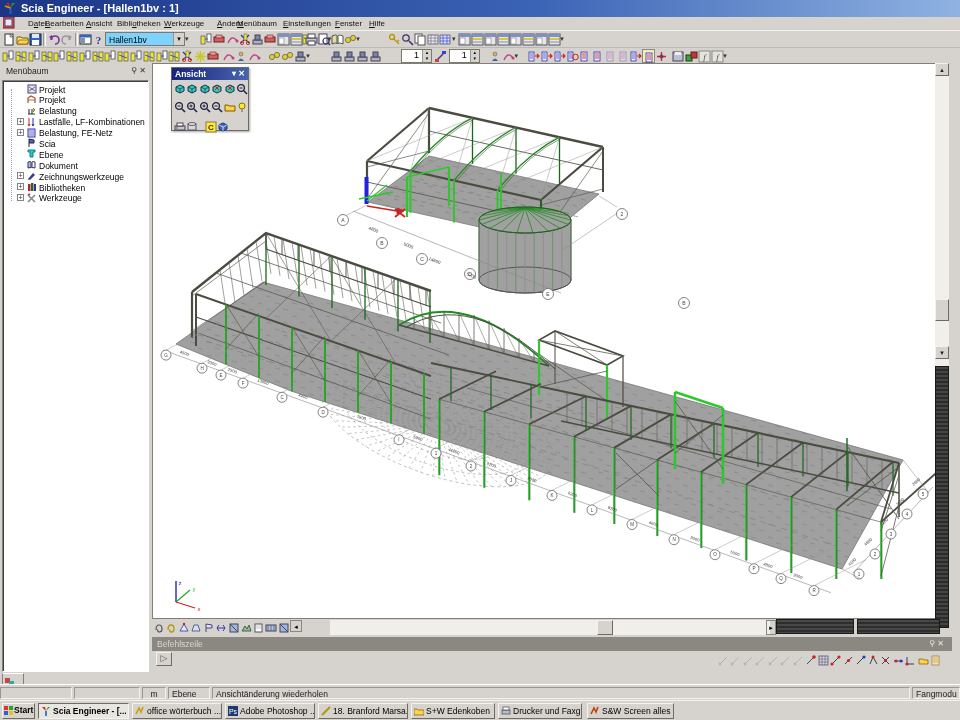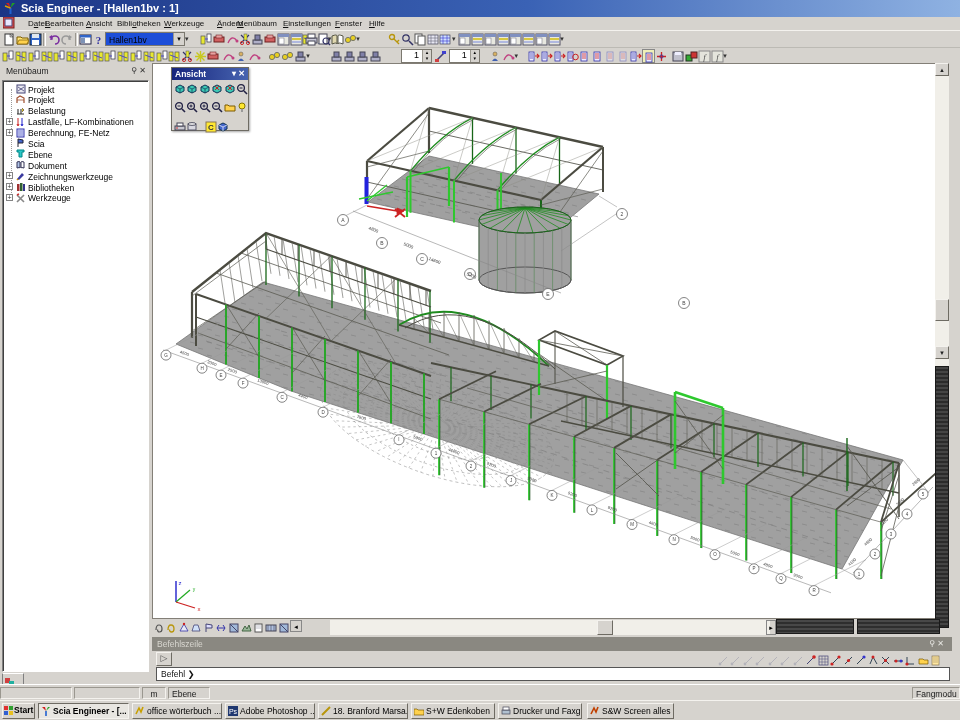--- a/index.html
+++ b/index.html
@@ -6,32 +6,32 @@
 #title { left:0; top:0; width:960px; height:17px; background:linear-gradient(to right,#1c3585,#3a62b5 55%,#8fb2e2); color:#fff; font-size:11px; font-weight:bold; line-height:17px; }
 #title .logo { display:inline-block; margin:2px 4px 0 4px; vertical-align:top; }
 #menu { left:0; top:17px; width:960px; height:13px; background:#d6d3ce; font-size:8px; color:#111; }
 #menu span.mi { position:absolute; top:2px; }
 #tb1 { left:0; top:30px; width:960px; height:17px; background:#d6d3ce; border-top:1px solid #f4f2ee; }
 #tb2 { left:0; top:47px; width:960px; height:16px; background:#d6d3ce; border-top:1px solid #bcbab4; }
 .tbi { display:inline-block; width:12.6px; height:14px; vertical-align:top; margin:1px 0 0 0.2px; }
 .tgrp { position:absolute; top:0; white-space:nowrap; }
 .tbsep { display:inline-block; width:3px; height:13px; vertical-align:top; margin-top:2px; border-left:1px solid #9a978f; border-right:1px solid #fff; margin-left:2px; margin-right:1px; }
 .tbdd { display:inline-block; font-size:7px; color:#333; vertical-align:top; margin-top:4px; width:9px; }
-.combo { display:inline-block; width:80px; height:14px; background:#1d4ed8; border:1px solid #7b786f; vertical-align:top; margin:1px 0 0 2px; position:relative; font-size:8.5px; }
+.combo { display:inline-block; width:80px; height:14px; background:#7dd3fc; border:1px solid #7b786f; vertical-align:top; margin:1px 0 0 2px; position:relative; font-size:8.5px; }
 .combot { position:absolute; left:3px; top:2px; }
 .cbtn { position:absolute; right:0; top:0; width:11px; height:12px; background:#d6d3ce; border-left:1px solid #9a978f; font-size:7px; text-align:center; line-height:12px; }
 .spin { display:inline-block; width:31px; height:14px; background:#fff; border:1px solid #7b786f; font-size:9px; text-align:right; vertical-align:top; margin:1px 2px 0 2px; position:relative; padding-right:12px; }
 .spbtn { position:absolute; right:0; top:0; width:9px; height:12px; background:#d6d3ce; border-left:1px solid #9a978f; }
 .spbtn b { display:block; height:6px; line-height:5px; font-size:5px; text-align:center; font-weight:normal; }
 
 #lpanel { left:0; top:63px; width:152px; height:625px; background:#d6d3ce; }
 #lphead { position:absolute; left:2px; top:1px; width:148px; height:14px; font-size:8.5px; color:#222; padding:2px 0 0 4px; }
 #lphead .pins { position:absolute; right:4px; top:2px; font-size:8px; color:#333; }
 #tree { position:absolute; left:2px; top:17px; width:147px; height:592px; background:#fff; border:1px solid #808080; border-bottom-color:#fff; border-right-color:#fff; box-shadow:inset 1px 1px 0 #404040; font-size:8.5px; overflow:hidden; padding-top:3px; }
-.trow { height:10.9px; white-space:nowrap; position:relative; padding-left:3px; }
+.trow { height:10.9px; white-space:nowrap; position:relative; padding-left:14px; }
 .texp { display:inline-block; width:7px; height:7px; border:1px solid #848484; background:#fff; font-size:7px; line-height:5px; text-align:center; margin:1px 2px 0 0; vertical-align:top; color:#333; }
 .texp-s { display:inline-block; width:9px; }
 .tico { vertical-align:top; margin:0 2px 0 1px; }
 .tlab { vertical-align:top; display:inline-block; margin-top:0.5px; }
 #lptab { position:absolute; left:2px; top:610px; width:22px; height:13px; background:#d6d3ce; border:1px solid #808080; border-top-color:#fff; }
 
 #viewport { left:152px; top:63px; width:783px; height:555px; background:#fff; overflow:hidden; border-left:1px solid #837f77; border-top:1px solid #837f77; }
 #vscroll { left:935px; top:63px; width:14px; height:555px; background:#d6d3ce; }
 .sbtn { position:absolute; left:0; width:14px; height:13px; background:#d6d3ce; border:1px solid; border-color:#f4f2ee #6e6b63 #6e6b63 #f4f2ee; font-size:6px; text-align:center; line-height:12px; color:#222; }
 #vtrack { position:absolute; left:0; top:13px; width:14px; height:290px; background:#f1efe9; }
@@ -414,21 +414,21 @@
           <path d="M1,8 L8,8 M2,8 L2,3 M5,3 L5,8" stroke="#333" stroke-width="1.1"></path>
           <path d="M6,2 L8,4 L6,6" fill="#d8c020" stroke="#875"></path>
         </svg><span class="tlab">Belastung</span></div>
       <div class="trow"><span class="texp">+</span><svg width="10" height="10" class="tico">
           <path d="M2,1 L2,8 M1,7 L2,9 L3,7" stroke="#c22" fill="none"></path>
           <path d="M6,1 L6,8 M5,7 L6,9 L7,7" stroke="#22c" fill="none"></path>
         </svg><span class="tlab">Lastfälle, LF-Kombinationen</span></div>
       <div class="trow"><span class="texp">+</span><svg width="10" height="10" class="tico">
           <rect x="1" y="1" width="7" height="8" fill="#dfe6ff" stroke="#33a"></rect>
           <path d="M2,3 L7,3 M2,5 L7,5 M2,7 L7,7" stroke="#33a" stroke-width="0.6"></path>
-        </svg><span class="tlab">Berechnung, FE-Netz</span></div>
+        </svg><span class="tlab">Belastung, FE-Netz</span></div>
       <div class="trow"><span class="texp-s"></span><svg width="10" height="10" class="tico">
           <path d="M2,9 L2,1 L7,2 L7,5 L2,5" fill="#4466cc" stroke="#223"></path>
         </svg><span class="tlab">Scia</span></div>
       <div class="trow"><span class="texp-s"></span><svg width="10" height="10" class="tico">
           <path d="M1,1 L8,1 L8,3 L6,3 L6,8 L3,8 L3,3 L1,3 Z" fill="#2cc8c8" stroke="#088"></path>
         </svg><span class="tlab">Ebene</span></div>
       <div class="trow"><span class="texp-s"></span><svg width="10" height="10" class="tico">
           <path d="M1,2 Q4,1 4,2 L4,8 Q4,7 1,8 Z" fill="#b0c4e8" stroke="#335"></path>
           <path d="M8,2 Q5,1 5,2 L5,8 Q5,7 8,8 Z" fill="#fff" stroke="#335"></path>
         </svg><span class="tlab">Dokument</span></div>
@@ -1081,28 +1081,28 @@
           </svg></span><span class="vi"><svg width="11" height="11">
             <path d="M2,2 L2,9 L9,9" fill="none" stroke="#345"></path>
             <circle cx="2" cy="9" r="1.6" fill="#c22"></circle>
           </svg></span><span class="vi"><svg width="11" height="11">
             <path d="M1,4 L5,4 L6,5 L10,5 L10,9 L1,9 Z" fill="#ffd24d" stroke="#7a5a00" stroke-width="0.7"></path>
           </svg></span><span class="vi"><svg width="11" height="11">
             <rect x="2" y="1" width="7" height="9" fill="#ffe7a0" stroke="#875" stroke-width="0.7"></rect>
             <path d="M3,3 L8,3 M3,5 L8,5 M3,7 L8,7" stroke="#875" stroke-width="0.5"></path>
           </svg></span></span>
     </div>
-  <div id="cmdinput">Befehl ❯</div>
 </div>
 
 <div class="abs" id="status">
   <span class="sfield" style="left:0; width:72px"></span>
   <span class="sfield" style="left:74px; width:66px"></span>
   <span class="sfield" style="left:142px; width:24px; text-align:center">m</span>
   <span class="sfield" style="left:168px; width:42px">Ebene X‹</span>
+  <span class="sfield" style="left:212px; width:698px">Ansichtänderung wiederholen</span>
   <span class="sfield" style="left:912px; width:48px">Fangmodu</span>
 </div>
 
 <div class="abs" id="taskbar">
   <div id="start"><svg width="9" height="10" style="vertical-align:top;margin-right:1px">
         <rect x="0" y="1" width="4" height="4" fill="#e03030"></rect>
         <rect x="5" y="1" width="4" height="4" fill="#30a030"></rect>
         <rect x="0" y="6" width="4" height="4" fill="#3060d0"></rect>
         <rect x="5" y="6" width="4" height="4" fill="#e8c020"></rect>
       </svg>Start</div>

